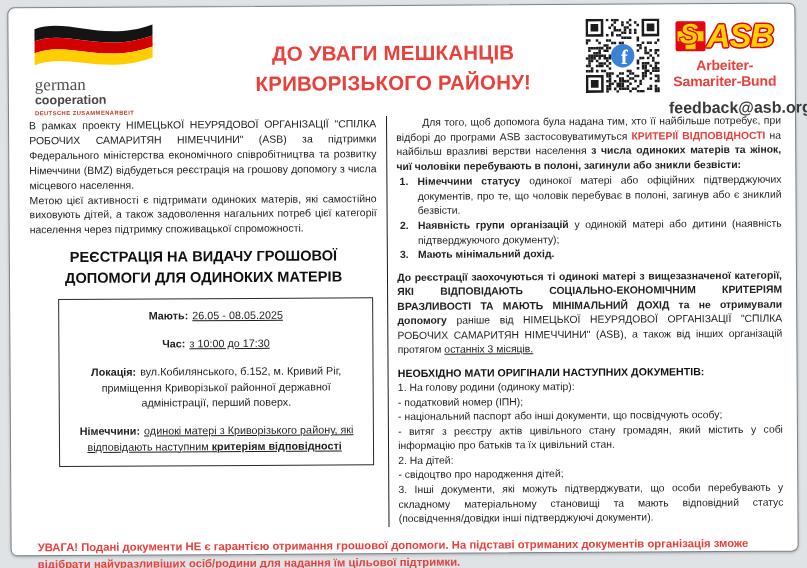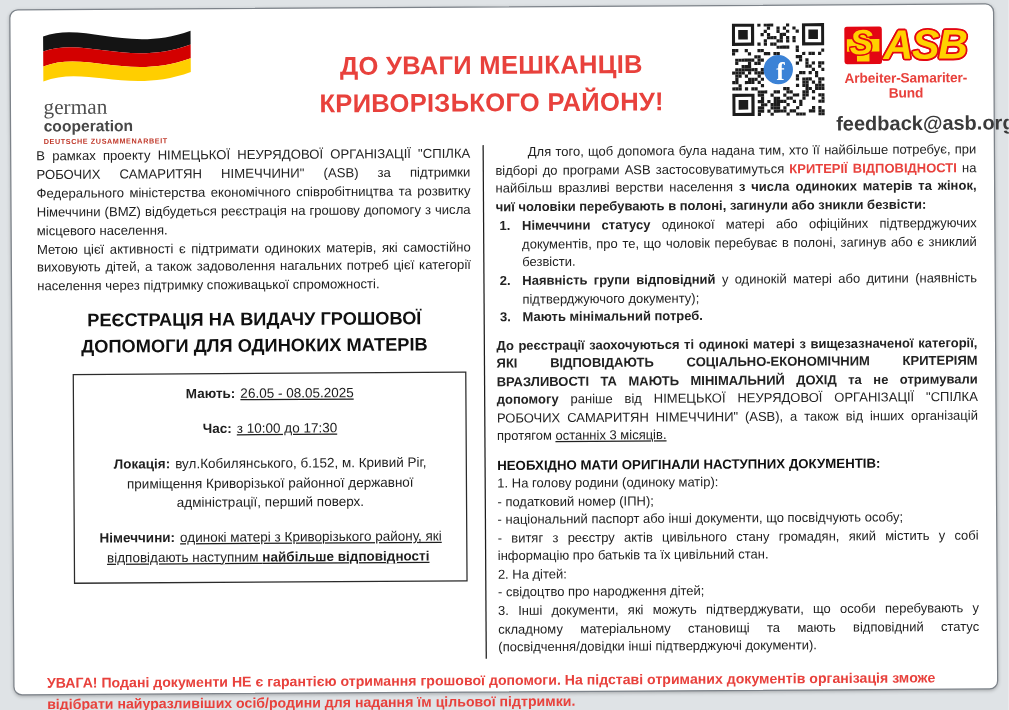--- a/index.html
+++ b/index.html
@@ -30,21 +30,21 @@
   .qr svg{display:block;width:74px;height:74px;}
   .asb-col{width:112px;text-align:center;}
   .asb-row{display:flex;align-items:center;justify-content:center;gap:1px;height:36px;}
   .asb-badge{width:30px;height:30px;background:#e30613;position:relative;flex:0 0 auto;border-radius:2px;}
   .asb-badge .vbar{position:absolute;left:10px;top:2px;width:10px;height:26px;background:#ffd100;}
   .asb-badge .hbar{position:absolute;left:2px;top:10px;width:26px;height:10px;background:#ffd100;}
   .asb-badge .s{position:absolute;left:4px;top:-2px;font-size:28px;line-height:30px;font-weight:900;font-style:italic;
     color:#ffd100;text-shadow:-1px 0 #e30613,1px 0 #e30613,0 -1px #e30613,0 1px #e30613,-1px -1px #e30613,1px 1px #e30613,-1px 1px #e30613,1px -1px #e30613;}
   .asb-word{font-size:33px;font-weight:900;font-style:italic;line-height:30px;color:#ffd100;letter-spacing:-1px;
     text-shadow:-1.5px 0 #e30613,1.5px 0 #e30613,0 -1.5px #e30613,0 1.5px #e30613,-1px -1px #e30613,1px 1px #e30613,-1px 1px #e30613,1px -1px #e30613;}
-  .asb-name{color:#e8413c;font-weight:bold;font-size:11px;margin-top:3px;letter-spacing:-.01em;}
+  .asb-name{color:#e8413c;font-weight:bold;font-size:14px;margin-top:3px;letter-spacing:-.01em;}
   .asb-email{color:#3a3a3a;font-weight:bold;font-size:16px;margin-top:10px;}
   
   .cols{display:flex;margin-top:8px;}
   .col-l{width:47.5%;box-sizing:border-box;padding-right:10px;}
   .col-r{width:52.5%;box-sizing:border-box;border-left:1.6px solid #1d1d1d;padding-left:9px;}
   .just{text-align:justify;}
   .col-l p.body, .col-r p.body, .col-r .docs p{font-size:10.5px;line-height:1.42;color:#222;margin:0;}
   .col-r p.body, .col-r .docs p{font-size:10.4px;line-height:1.4;}
   .indent{text-indent:26px;}
   .bold{font-weight:bold;}
@@ -368,32 +368,32 @@
         <p class="box-row">
           <b>Мають:</b><span class="u">26.05 - 08.05.2025</span>
         </p>
         <p class="box-row">
           <b>Час:</b><span class="u">з 10:00 до 17:30</span>
         </p>
         <p class="box-row">
           <b>Локація:</b><span>вул.Кобилянського, б.152, м. Кривий Ріг, приміщення Криворізької  районної державної адміністрації, перший поверх.</span>
         </p>
         <p class="box-row">
-          <b>Німеччини:</b><span class="u">одинокі матері з Криворізького району, які відповідають наступним </span><b class="u">найбільше відповідності</b>
+          <b>Німеччини:</b><span class="u">одинокі матері з Криворізького району, які відповідають наступним </span><b class="u">критеріям відповідності</b>
         </p>
       </div>
     </div>
 
     <div class="col-r">
       <p class="body just indent"><span>Для того, щоб допомога була надана тим, хто її найбільше потребує, при відборі до програми ASB застосовуватимуться </span><span class="red">КРИТЕРІЇ ВІДПОВІДНОСТІ</span><span> на найбільш вразливі верстви населення </span><span class="bold">з числа одиноких матерів та жінок, чиї чоловіки перебувають в полоні, загинули або зникли безвісти:</span></p>
 
       <div class="crit">
         <div class="li"><span class="num">1.</span><span class="bold">Німеччини статусу</span><span> одинокої матері або офіційних підтверджуючих документів, про те, що чоловік перебуває в полоні, загинув або є зниклий безвісти.</span></div>
-        <div class="li"><span class="num">2.</span><span class="bold">Наявність групи відповідний</span><span> у одинокій матері або дитини (наявність підтверджуючого документу);</span></div>
-        <div class="li"><span class="num">3.</span><span class="bold">Мають мінімальний потреб.</span><span></span></div>
+        <div class="li"><span class="num">2.</span><span class="bold">Наявність групи організацій</span><span> у одинокій матері або дитини (наявність підтверджуючого документу);</span></div>
+        <div class="li"><span class="num">3.</span><span class="bold">Мають мінімальний дохід.</span><span></span></div>
       </div>
 
       <p class="body just p2gap"><span class="bold">До реєстрації заохочуються ті одинокі матері з вищезазначеної категорії, ЯКІ ВІДПОВІДАЮТЬ СОЦІАЛЬНО-ЕКОНОМІЧНИМ КРИТЕРІЯМ ВРАЗЛИВОСТІ ТА МАЮТЬ МІНІМАЛЬНИЙ ДОХІД та не отримували допомогу</span><span> раніше від НІМЕЦЬКОЇ НЕУРЯДОВОЇ ОРГАНІЗАЦІЇ "СПІЛКА РОБОЧИХ САМАРИТЯН НІМЕЧЧИНИ" (ASB), а також від інших організацій протягом </span><span class="u">останніх 3 місяців.</span></p>
 
       <div class="docs-head">НЕОБХІДНО МАТИ ОРИГІНАЛИ НАСТУПНИХ ДОКУМЕНТІВ:</div>
 
       <div class="docs">
         <p>1. На голову родини (одиноку матір):</p>
         <p>- податковий номер (ІПН);</p>
         <p>- національний паспорт або інші документи, що посвідчують особу;</p>

